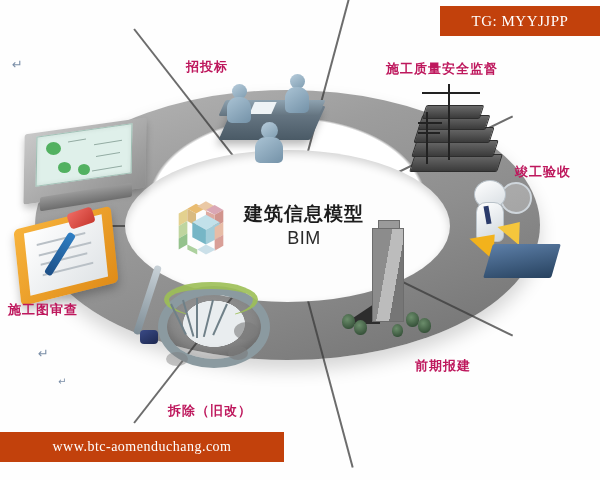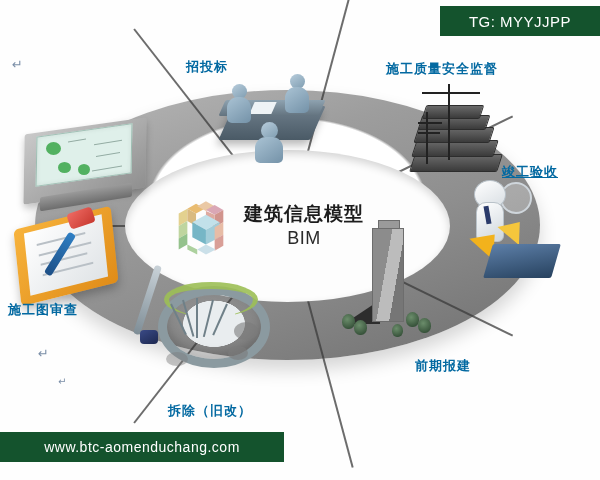--- a/index.html
+++ b/index.html
@@ -6,23 +6,24 @@
   body{
     width:600px;height:480px;overflow:hidden;
     background:#ffffff;
     font-family:"Liberation Sans","DejaVu Sans",sans-serif;
     position:relative;
   }
   #stage{position:absolute;inset:0;background:#fefefe;}
 
   
   .chip{
-    position:absolute;background:#14532d;color:#fff;
+    position:absolute;background:#c2410c;color:#fff;
     display:flex;align-items:center;justify-content:center;
     letter-spacing:.5px;
+    font-family:Liberation Serif, serif;
   }
   #tag-badge{right:0;top:6px;width:160px;height:30px;font-size:15px;}
   #site-watermark{left:0;bottom:18px;width:284px;height:30px;font-size:14px;}
 
   
   .pilcrow{position:absolute;color:#7b8fa8;font-size:13px;font-family:"DejaVu Sans",sans-serif;}
 
   
   #road-outer{
     position:absolute;left:35px;top:90px;width:505px;height:270px;
@@ -54,26 +55,26 @@
   }
   #center-title-en{
     font-size:18px;font-weight:400;color:#2a2a2a;
     text-align:center;margin-top:3px;letter-spacing:.5px;
   }
 
   
   .stage-label{
     position:absolute;white-space:nowrap;
     font-family:"DejaVu Sans","Liberation Sans",sans-serif;
-    font-weight:700;color:#0369a1;font-size:13px;letter-spacing:1px;
+    font-weight:700;color:#be185d;font-size:13px;letter-spacing:1px;
   }
   #label-drawing-review{left:30px;top:98px;}
   #label-bidding{left:186px;top:58px;}
   #label-quality-safety{left:386px;top:60px;}
-  #label-completion{left:502px;top:163px;text-decoration:underline;}
+  #label-completion{left:515px;top:163px;}
   #label-operation{left:415px;top:357px;}
   #label-demolition{left:168px;top:383px;margin-top:19px;}
   #label-preapproval{left:8px;top:301px;}
 
   
   .icon-node{position:absolute;}
 
   
   #icon-drawing-review{left:22px;top:118px;width:128px;height:92px;}
   #icon-drawing-review .body{

